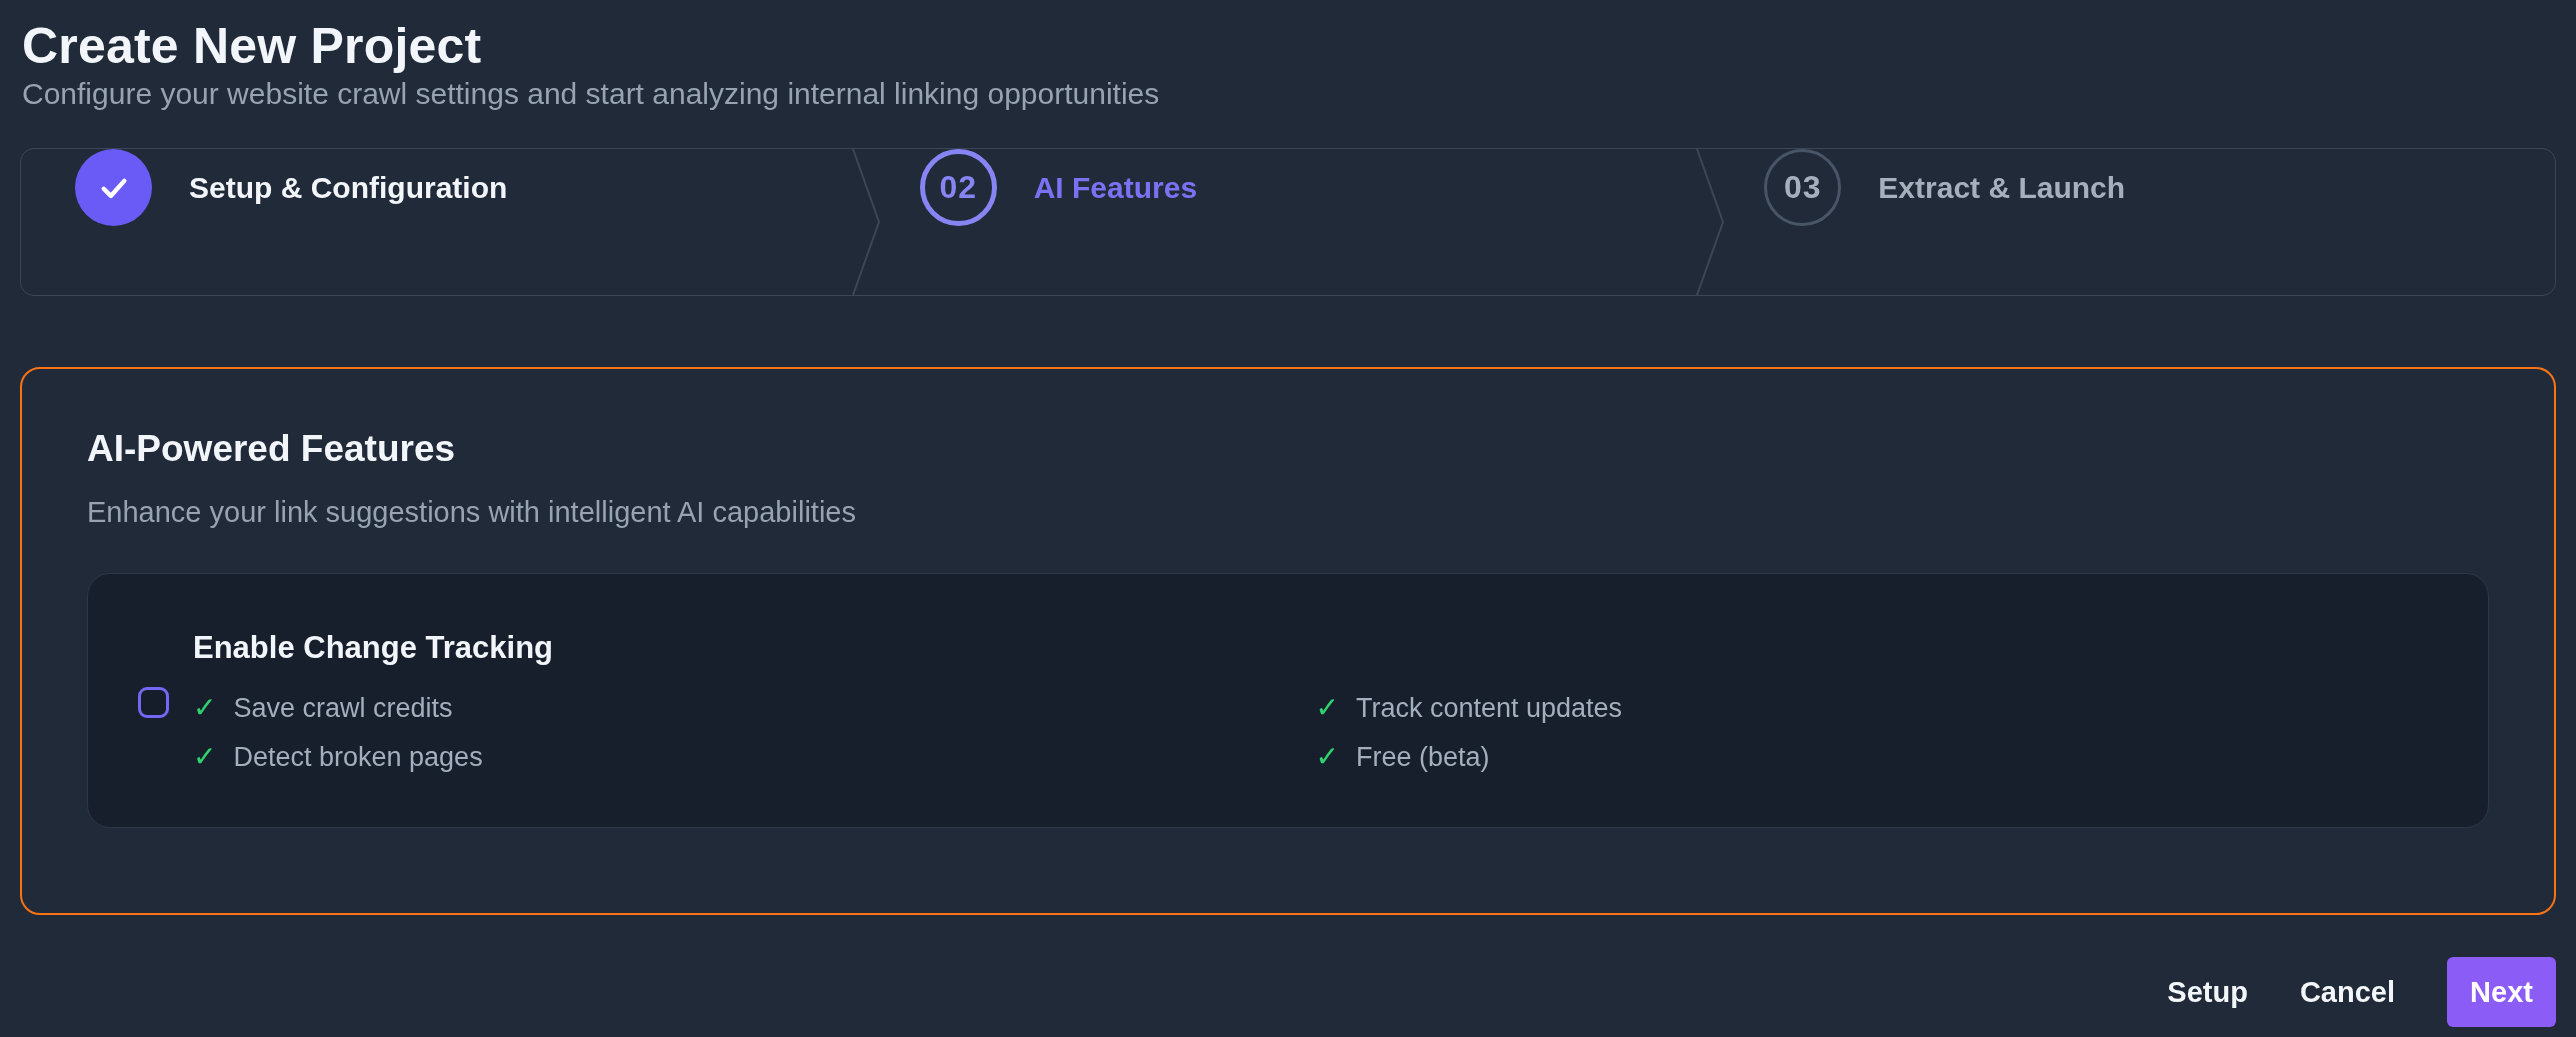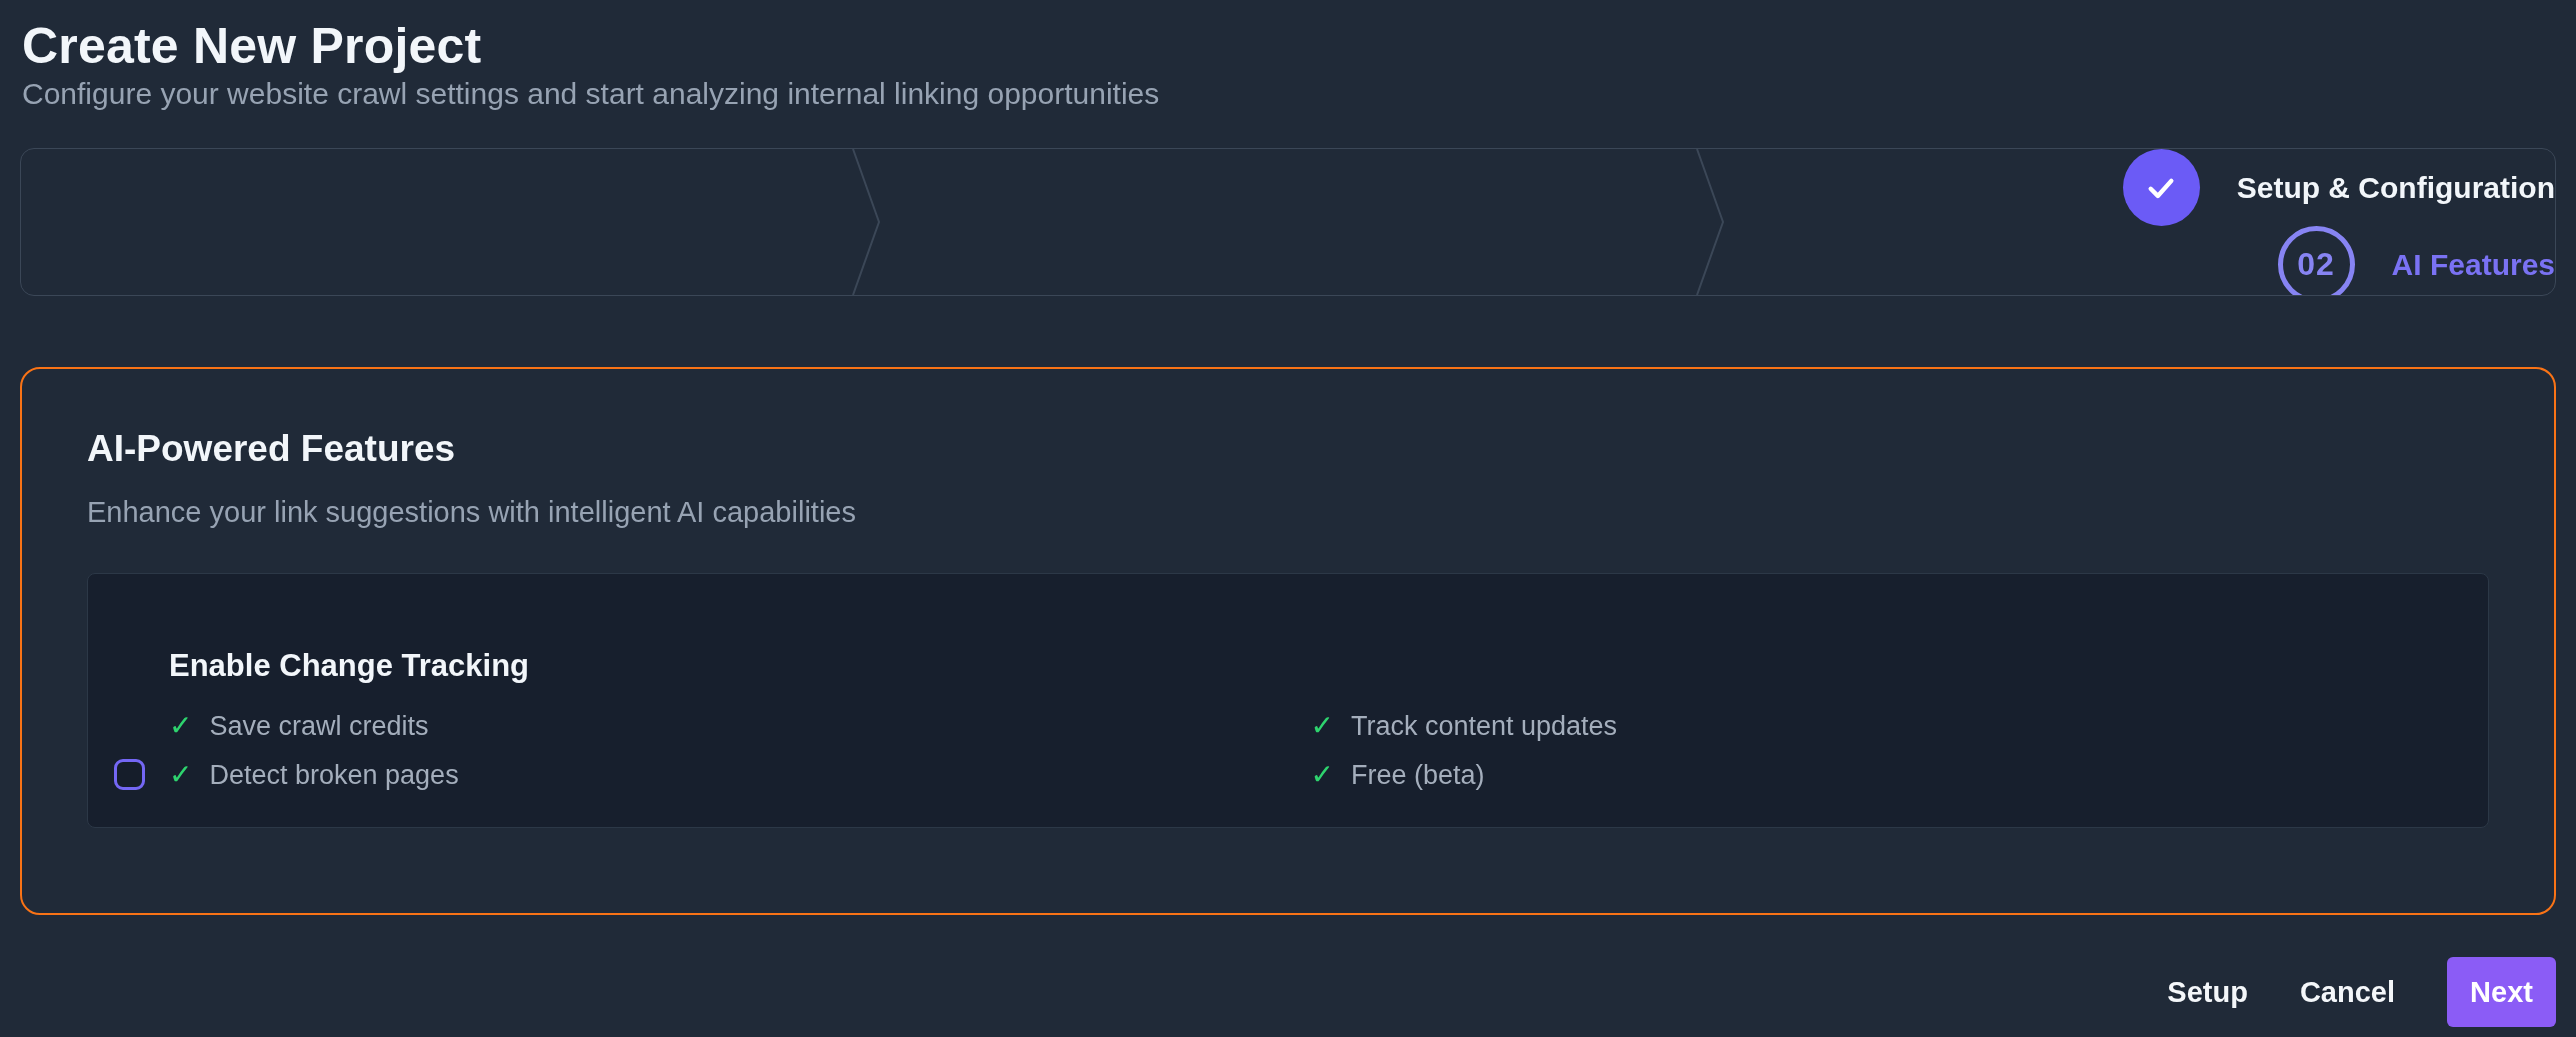--- a/index.html
+++ b/index.html
@@ -19,21 +19,21 @@
   }
   .page-subtitle {
     margin-top: 0; font-size: 30px; font-weight: 400;
     color: #97a3b3; line-height: 34px;
   }
 
   
   .stepper {
     position: relative; margin-top: 37px; height: 148px;
     border: 1px solid #3b4757; border-radius: 14px;
-    display: flex; align-items: flex-end; overflow: hidden; flex-direction: column;
+    display: flex; align-items: flex-start; overflow: hidden;
   }
   .step {
     flex: 1 1 0; display: flex; align-items: center;
     padding-left: 54px; gap: 37px; cursor: default;
   }
   .step-circle {
     width: 77px; height: 77px; border-radius: 50%;
     display: flex; align-items: center; justify-content: center;
     flex: 0 0 auto;
   }
@@ -55,22 +55,22 @@
   .card {
     margin-top: 71px; height: 548px;
     border: 2px solid #f97316; border-radius: 20px;
     padding: 58px 65px;
   }
   .card-heading { font-size: 37px; font-weight: 700; color: #f2f6fa; line-height: 44px; }
   .card-subheading { margin-top: 25px; font-size: 29px; color: #97a3b3; line-height: 33px; }
 
   .feature-box {
     margin-top: 44px; height: 255px;
-    background: #171f2d; border: 1px solid #2c3847; border-radius: 8px;
-    padding: 37px 26px; display: flex; align-items: flex-end; gap: 24px;
+    background: #171f2d; border: 1px solid #2c3847; border-radius: 23px;
+    padding: 37px 50px; display: flex; align-items: center; gap: 24px;
   }
   .checkbox {
     width: 31px; height: 31px; margin-top: 4px;
     border: 3px solid #7467f4; border-radius: 9px;
     background: #151d2a; cursor: pointer; flex: 0 0 auto;
   }
   .feature-text { flex: 1 1 auto; }
   .feature-label { font-size: 31px; font-weight: 700; color: #f2f6fa; line-height: 36px; cursor: pointer; }
   .feature-desc { margin-top: 21px; font-size: 27px; color: #8b97a7; line-height: 31px; }
   .benefits {

